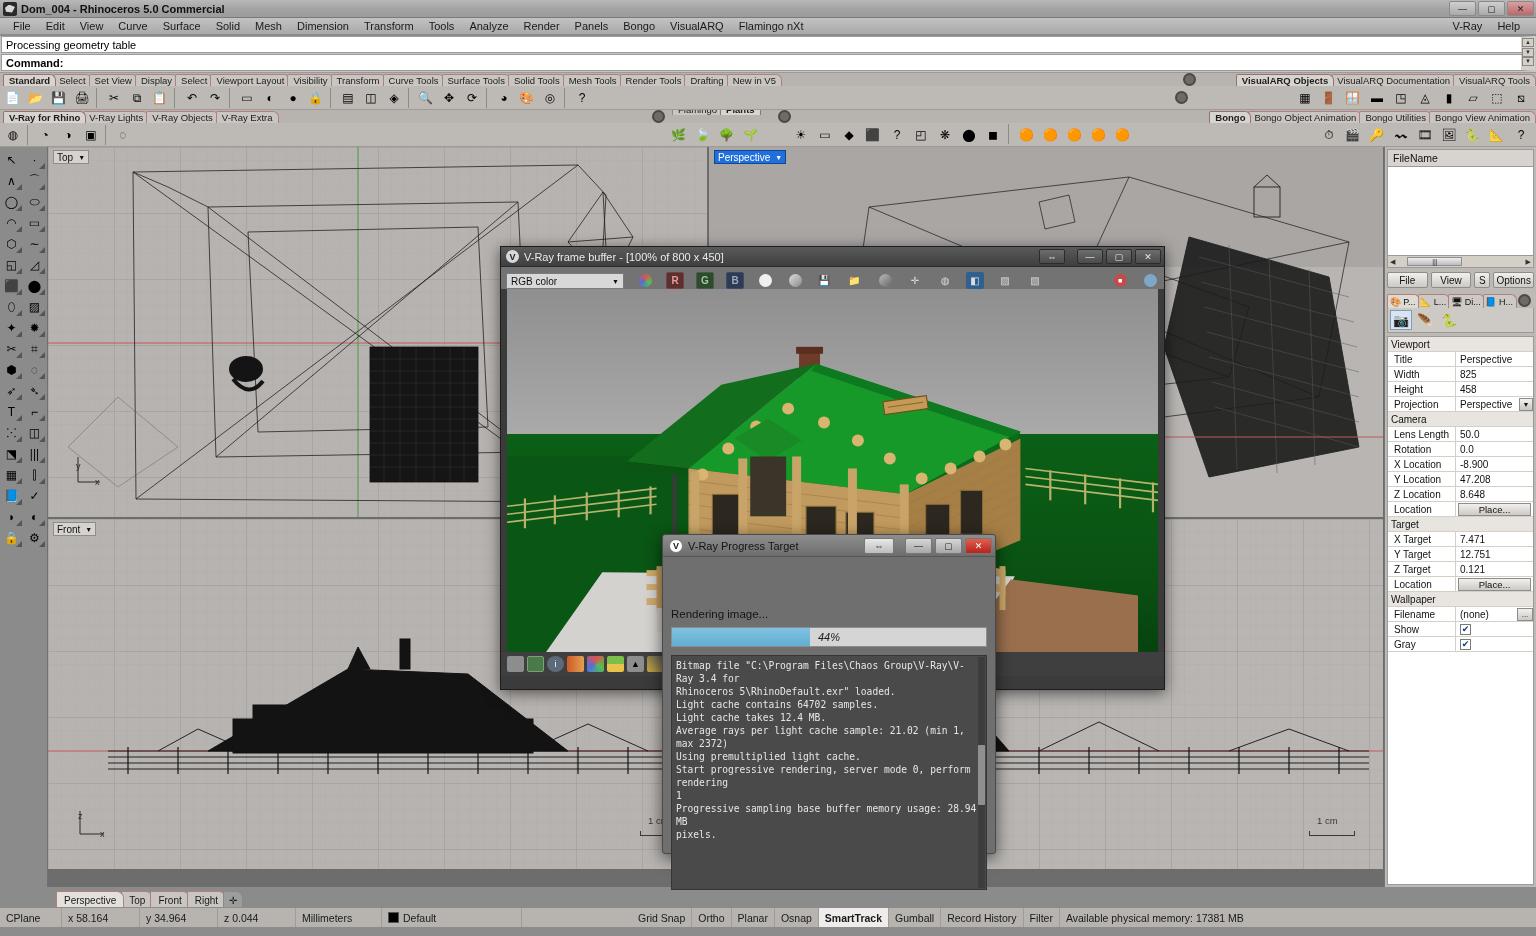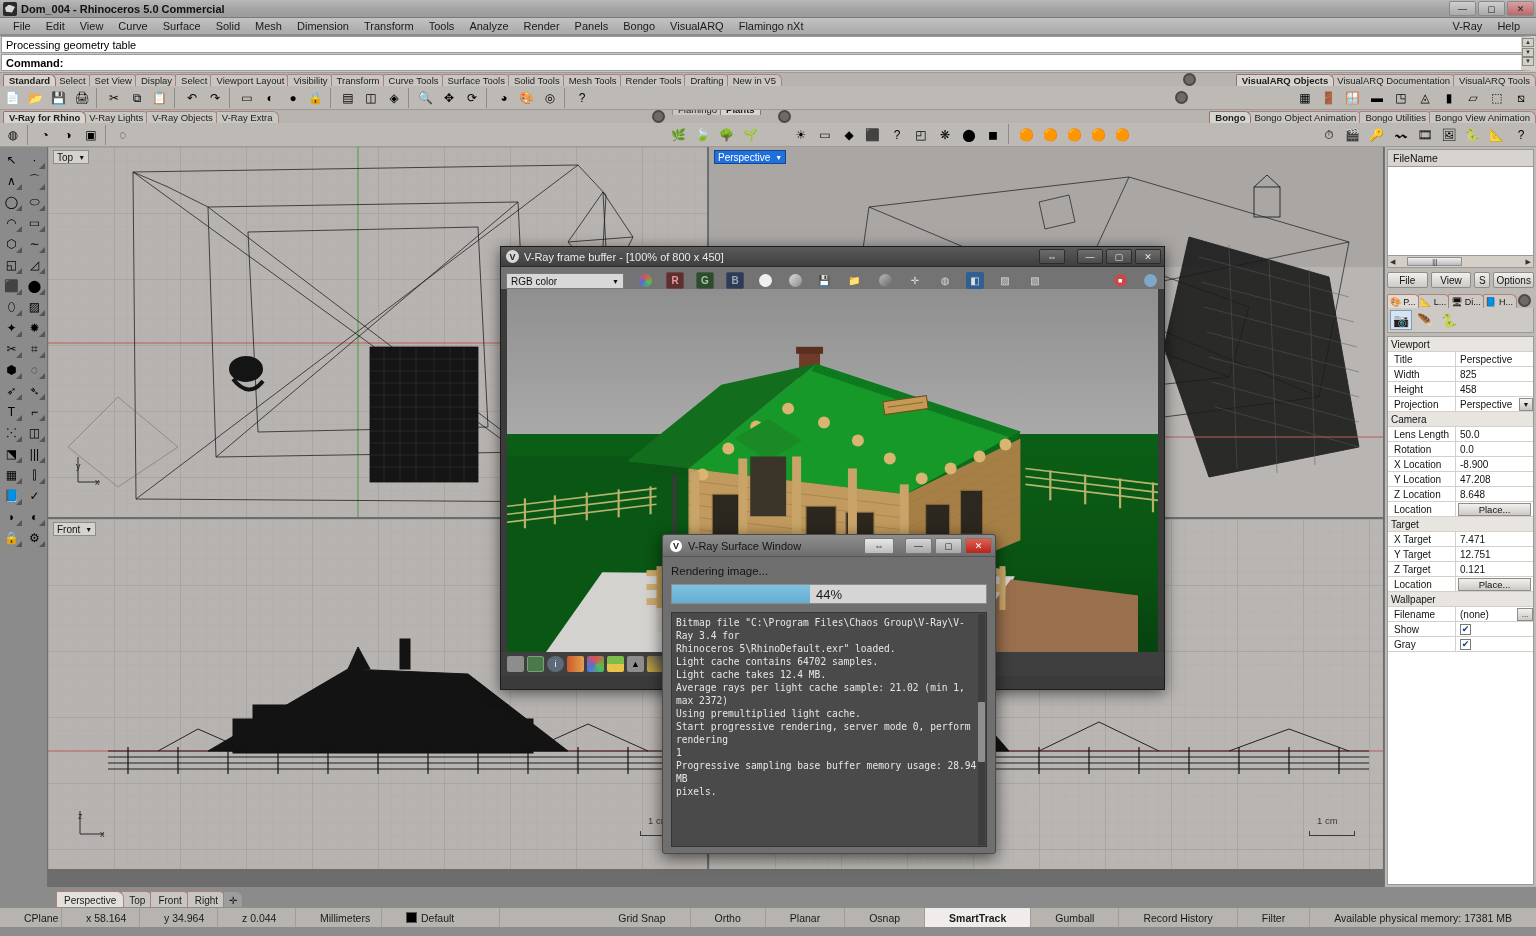--- a/index.html
+++ b/index.html
@@ -162,21 +162,21 @@
     font-size:10px; padding:2px 7px 1px 7px; height:16px; line-height:13px;
     background:#c9c5c0; border:1px solid #b08080; border-bottom:none; border-radius:2px 7px 0 0;
     margin-right:-3px; color:#1a1a1a;
   }
   .vtab.active { background:#e4e0dc; z-index:3; position:relative;}
   .vtab.plus { background:#9d9d9d; border-color:#8a8a8a; padding:2px 5px 1px 5px;}
   .statusbar {
     height:20px; background:#b7b3ae; border-top:1px solid #8d8d8d;
     display:flex; align-items:center; font-size:10.5px; color:#1a1a1a;
   }
-  .sb { padding:0 24px; height:100%; display:flex; align-items:center; border-right:1px solid #a09c97; white-space:nowrap; }
+  .sb { padding:0 6px; height:100%; display:flex; align-items:center; border-right:1px solid #a09c97; white-space:nowrap; }
   .sb.strong { background:#efeceb; font-weight:bold; }
   .sb.noborder { border-right:none;text-align:center; }
   .swatch { width:11px;height:11px;background:#000;border:1px solid #555;margin-right:4px;}
 
   
   .vfb {
     position:absolute; left:500px; top:246px; width:665px; height:444px;
     background:#3b3b3b; border:1px solid #1d1d1d;
     box-shadow:0 3px 14px rgba(0,0,0,.55); z-index: 40;
   }
@@ -225,27 +225,27 @@
     position:relative; border-bottom:1px solid #565656; border-radius:3px 3px 0 0;
   }
   .vpw-logo { width:14px;height:14px;border-radius:50%;background:#fff;color:#222;font-size:9px;
     display:flex;align-items:center;justify-content:center;margin-right:5px;font-weight:bold;border:1px solid #777;}
   .vpw-wbtns { position:absolute; right:3px; top:3px; display:flex; gap:3px;}
   .vpw-wbtn { width:27px;height:16px;background:linear-gradient(to bottom,#d6d6d6,#a8a8a8);border:1px solid #777;
     border-radius:2px;display:flex;align-items:center;justify-content:center;font-size:9px;color:#222;}
   .vpw-wbtn.close { background:linear-gradient(to bottom,#e06050,#b8221a); color:#fff;}
   .vpw-wbtn.wide { width:30px; background:linear-gradient(to bottom,#e8e8e8,#bdbdbd); }
   .vpw-body { padding:8px 8px 8px 8px; }
-  .vpw-status { font-size:11.5px; color:#151515; margin-bottom:7px; }
+  .vpw-status { font-size:11.5px; color:#151515; margin-bottom:7px;margin-top:43px; }
   .vpw-progress {
     height:20px; background:#d5d5d5; border:1px solid #8d8d8d; position:relative; overflow:hidden;
   }
   .vpw-progress .fill { position:absolute; left:0; top:0; bottom:0; background:linear-gradient(to bottom,#7fc2e0,#63aed2); }
   .vpw-progress .pct { position:absolute; left:0; right:0; top:0; bottom:0; display:flex;
-    align-items:center; justify-content:center; font-size:13px; color:#1a1a1a; }
+    align-items:center; justify-content:center; font-size:11px; color:#1a1a1a;font-style:italic; }
   .vpw-log {
     margin-top:8px; height:235px; background:#4a4a4a; border:1px solid #353535;
     color:#e6e6e6; font-family:"DejaVu Sans Mono","Liberation Mono",monospace;
     font-size:9.6px; line-height:13px; padding:3px 4px; overflow:hidden; position:relative;
   }
   .vpw-log .sbar { position:absolute; right:1px; top:1px; bottom:1px; width:7px; background:#3d3d3d;}
   .vpw-log .sbar .th { position:absolute; left:0; right:0; top:38%; height:26%; background:#8f8f8f; border-radius:1px;}
 
   
   svg.wire { position:absolute; inset:0; width:100%; height:100%; }
@@ -1032,21 +1032,21 @@
       <div class="vfb-bbtn" style="background:#8d8d8d">▲</div>
       <div class="vfb-bbtn" style="background:linear-gradient(45deg,#caa83c,#5a5a5a)"></div>
       <div class="vfb-bbtn" style="background:#6d6d6d;border-radius:50%">◍</div>
       <div class="vfb-bbtn" style="background:linear-gradient(#8fd07a,#3f8f3f)"></div>
     </div>
   </div>
 
   <div class="vpw">
     <div class="vpw-title">
       <div class="vpw-logo">V</div>
-      <span>V-Ray Surface Window</span>
+      <span>V-Ray Progress Target</span>
       <div class="vpw-wbtns">
         <div class="vpw-wbtn wide">⇔</div>
         <div style="width:5px"></div>
         <div class="vpw-wbtn">—</div>
         <div class="vpw-wbtn">▢</div>
         <div class="vpw-wbtn close">✕</div>
       </div>
     </div>
     <div class="vpw-body">
       <div class="vpw-status">Rendering image...</div>

